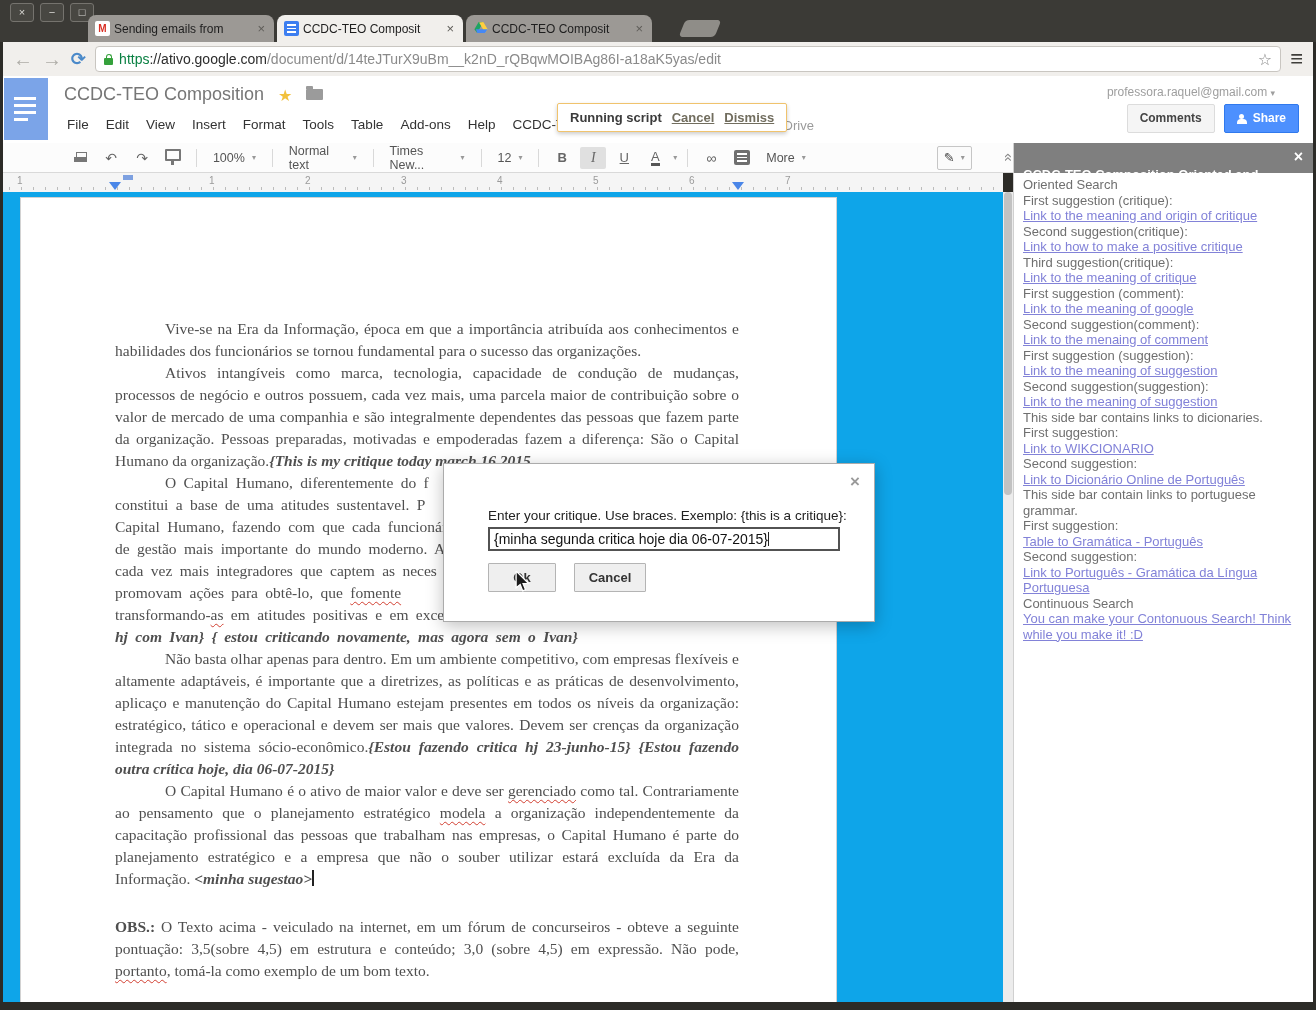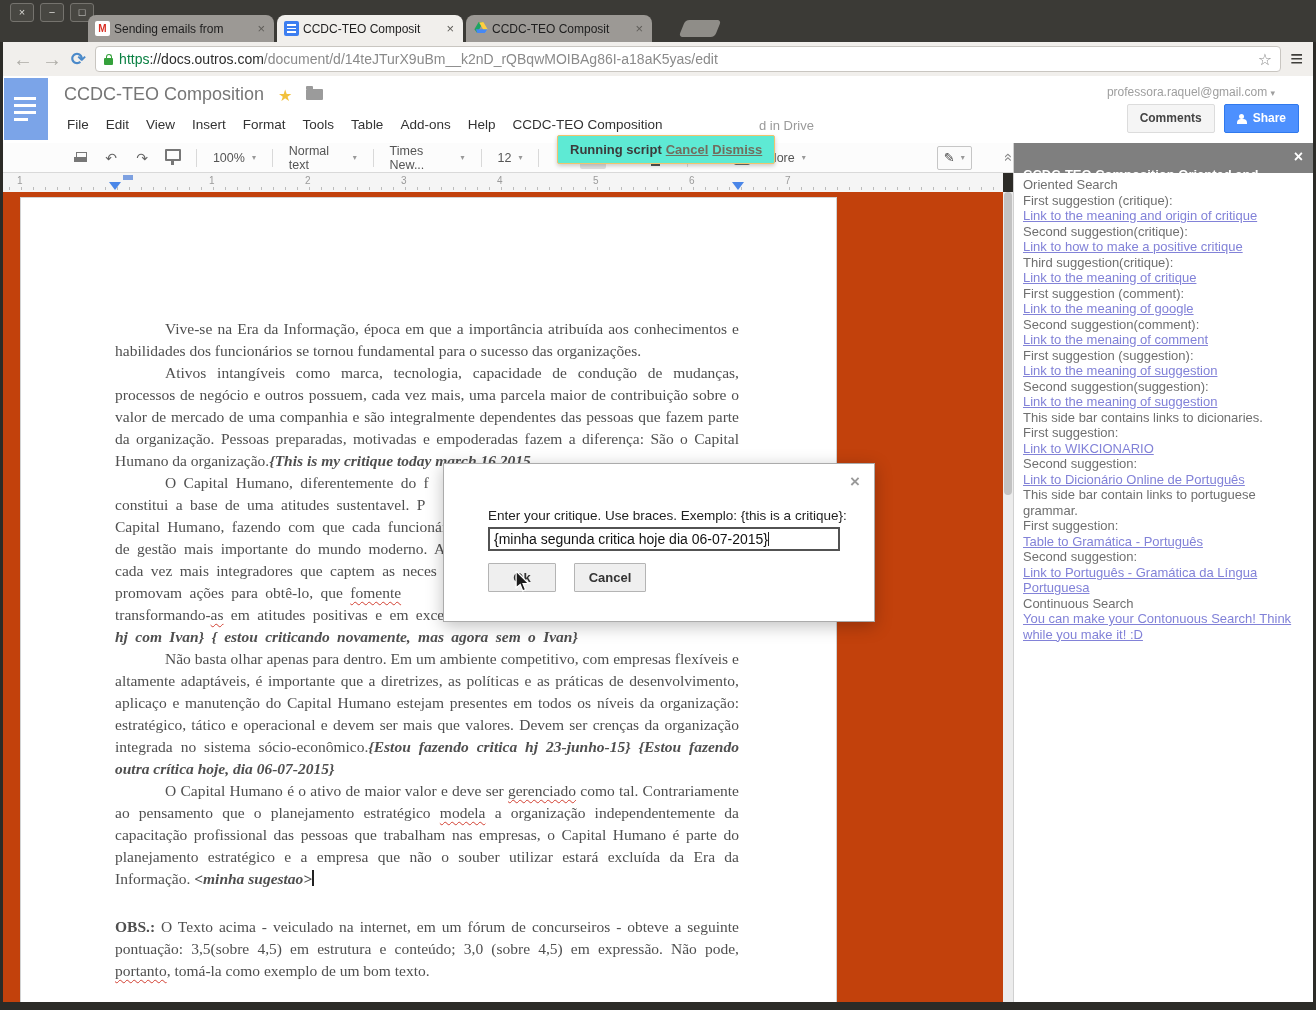--- a/index.html
+++ b/index.html
@@ -58,23 +58,23 @@
   .acct .car{color:#9e9e9e;font-size:9px;}
   .hdr-buttons{right:14px;top:28px;display:flex;gap:9px;}
   .btn-comments{height:27px;padding:0 12px;background:#f5f5f5;border:1px solid #dcdcdc;
                 border-radius:2px;font-size:12px;font-weight:bold;color:#444;line-height:27px;}
   .btn-share{height:27px;padding:0 12px;background:#4d90fe;border:1px solid #3079ed;
              border-radius:2px;font-size:12px;font-weight:bold;color:#fff;line-height:27px;
              display:flex;align-items:center;gap:6px;}
   .person{width:10px;height:10px;position:relative;}
   .person:before{content:"";position:absolute;left:2.5px;top:0;width:5px;height:5px;background:#fff;border-radius:50%;}
   .person:after{content:"";position:absolute;left:0;top:5.5px;width:10px;height:4.5px;background:#fff;border-radius:4px 4px 0 0;}
-  .notification{left:557px;top:103px;height:27px;background:#5eead4;border:1px solid #f0c36d;
+  .notification{left:557px;top:103px;height:27px;background:#ffffff;border:1px solid #f0c36d;
                 border-radius:2px;box-shadow:0 2px 4px rgba(0,0,0,.2);display:flex;align-items:center;
-                padding:0 12px;gap:4px;z-index:6;font-size:13px;margin-top:32px;}
+                padding:0 12px;gap:10px;z-index:6;font-size:13px;}
   .notif-label{font-weight:bold;color:#3b3b3b;}
   .notif-link{color:#716d5e;font-weight:600;text-decoration:underline;}
 
   
   .toolbar{left:3px;top:143px;width:1010px;height:30px;background:#fcfcfc;border-bottom:1px solid #d9d9d9;
            display:flex;align-items:center;padding-left:64px;box-sizing:border-box;gap:5px;color:#666;}
   .tbtn{min-width:22px;height:22px;display:flex;align-items:center;justify-content:center;
         font-size:14px;color:#666;border-radius:2px;padding:0 2px;}
   .tbtn.pressed{background:#e0e0e0;}
   .tsep{width:1px;height:18px;background:#d9d9d9;margin:0 5px;}
@@ -98,21 +98,21 @@
 
   
   .ruler{left:3px;top:173px;width:1000px;height:19px;background:#f5f5f5;border-bottom:1px solid #d9d9d9;overflow:hidden;}
   .rnum{position:absolute;top:2px;font-size:10px;color:#9a9a9a;}
   .rtick{position:absolute;bottom:2px;width:1px;height:3px;background:#bcbcbc;}
   .rmark-tri{position:absolute;top:9px;width:0;height:0;border-left:6px solid transparent;
              border-right:6px solid transparent;border-top:8px solid #4a86e8;}
   .rmark-rect{position:absolute;top:2px;width:10px;height:5px;background:#7da0e0;}
 
   
-  .docarea{left:3px;top:192px;width:1000px;height:810px;background:#c2410c;overflow:hidden;}
+  .docarea{left:3px;top:192px;width:1000px;height:810px;background:#0ea5e9;overflow:hidden;}
   .page{position:absolute;left:17px;top:5px;width:817px;height:900px;background:#fff;
         border:1px solid #d2d2d2;box-sizing:border-box;padding:120px 97px 0 94px;}
   .para{font-family:"Liberation Serif","DejaVu Serif",serif;font-size:15.5px;line-height:22px;
         color:#4f4f4f;text-align:justify;margin:0;}
   .para.indent{text-indent:50px;}
   .para.spacer{margin-top:26px;}
   .plines .line{font-family:"Liberation Serif","DejaVu Serif",serif;font-size:15.5px;line-height:22px;
                 color:#4f4f4f;word-spacing:3.5px;white-space:nowrap;}
   .plines .line.indent{padding-left:50px;}
   .b{font-weight:bold;}
@@ -185,21 +185,21 @@
 </div>
 
 <div class="abs addressbar">
   <span class="nav-arrow">←</span>
   <span class="nav-arrow">→</span>
   <span class="reload">⟳</span>
   <div class="urlbox">
     <span class="lock"></span>
     <span style="display:flex;overflow:hidden;flex:1;">
       <span class="u-scheme">https</span>
-      <span class="u-domain">://docs.outros.com</span>
+      <span class="u-domain">://ativo.google.com</span>
       <span class="u-path">/document/d/14teJTurX9uBm__k2nD_rQBqwMOIBAg86I-a18aK5yas/edit</span>
     </span>
     <span class="u-star">☆</span>
   </div>
   <span class="menu-ham">≡</span>
 </div>
 
 <div class="abs docs-chrome">
   <div class="abs docs-logo">
       <i></i>

